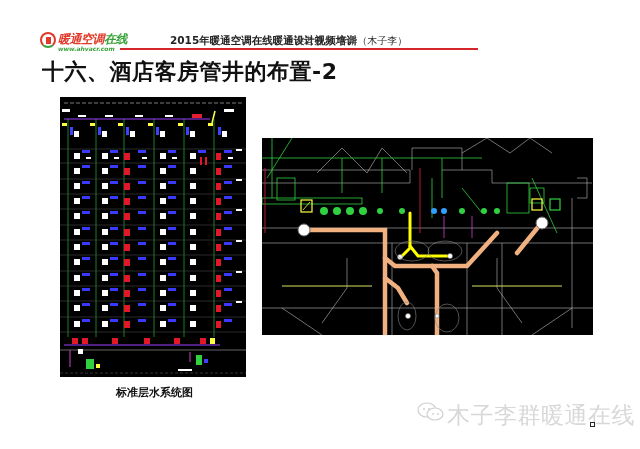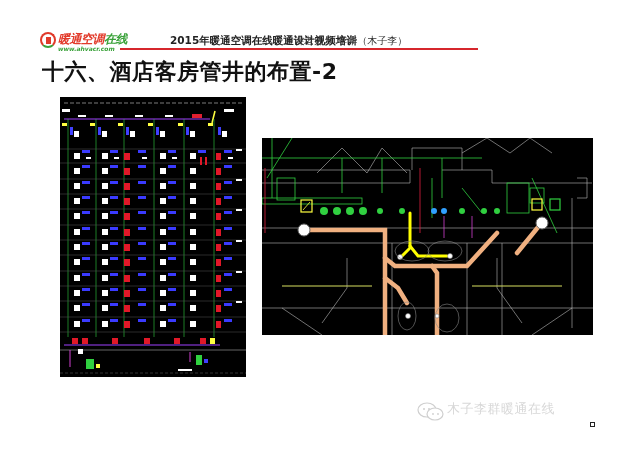--- a/index.html
+++ b/index.html
@@ -28,21 +28,21 @@
   .cad-left { left:60px; top:97px; width:186px; height:280px; }
   .cad-right { left:262px; top:138px; width:331px; height:197px; }
   .cad svg { position:absolute; left:0; top:0; }
 
   .caption { position:absolute; font-size:11px; font-weight:bold; color:#111; white-space:nowrap; }
   .cap-left { left:116px; top:385px; }
   .cap-right { left:350px; top:368px; }
 
   .watermark { position:absolute; left:417px; top:400px; height:24px; white-space:nowrap; }
   .wm-icon { position:absolute; left:0; top:2px; width:28px; height:20px; }
-  .wm-text { position:absolute; left:30px; top:0; font-size:13px; color:#d8d8d8; letter-spacing:0.5px; }
+  .wm-text { position:absolute; left:30px; top:0; font-size:23px; color:#d8d8d8; letter-spacing:0.5px; }
   .wm-box { position:absolute; left:590px; top:422px; width:5px; height:5px; border:1px solid #222; background:#fff; }
 </style>
 </head>
 <body>
 
 <div class="slide">
 
   <div class="logo">
     <div class="logo-circle"></div>
     <div class="logo-cn"><span>暖通空调</span><span class="green">在线</span></div>
@@ -290,20 +290,21 @@
       <rect x="18" y="252" width="5" height="5" fill="#fff"></rect>
       <rect x="26" y="262" width="8" height="10" fill="#30d040"></rect>
       <rect x="36" y="267" width="4" height="4" fill="#ffff40"></rect>
       <line x1="130" y1="255" x2="130" y2="265" stroke="#d040d0" stroke-width="1"></line>
       <rect x="136" y="258" width="6" height="10" fill="#30d040"></rect>
       <rect x="144" y="262" width="4" height="4" fill="#4040ff"></rect>
       <rect x="118" y="272" width="14" height="2" fill="#fff"></rect>
       <line x1="0" y1="276" x2="186" y2="276" stroke="#666" stroke-width="0.5" stroke-dasharray="3 2"></line>
     </svg>
   </div>
+  <div class="caption cap-left">标准层水系统图</div>
 
   <div class="cad cad-right">
     <svg width="331" height="197" viewBox="0 0 331 197">
 
       <g stroke="#bbb" stroke-width="0.6" fill="none">
         <polyline points="0,32 148,32 148,45 0,45"></polyline>
         <polyline points="55,35 80,10 105,35 120,10 145,35"></polyline>
         <polyline points="150,32 150,10 200,10 200,32"></polyline>
         <polyline points="180,32 230,32 230,45 330,45"></polyline>
         <polyline points="200,15 225,0 248,15 268,0 290,15"></polyline>

